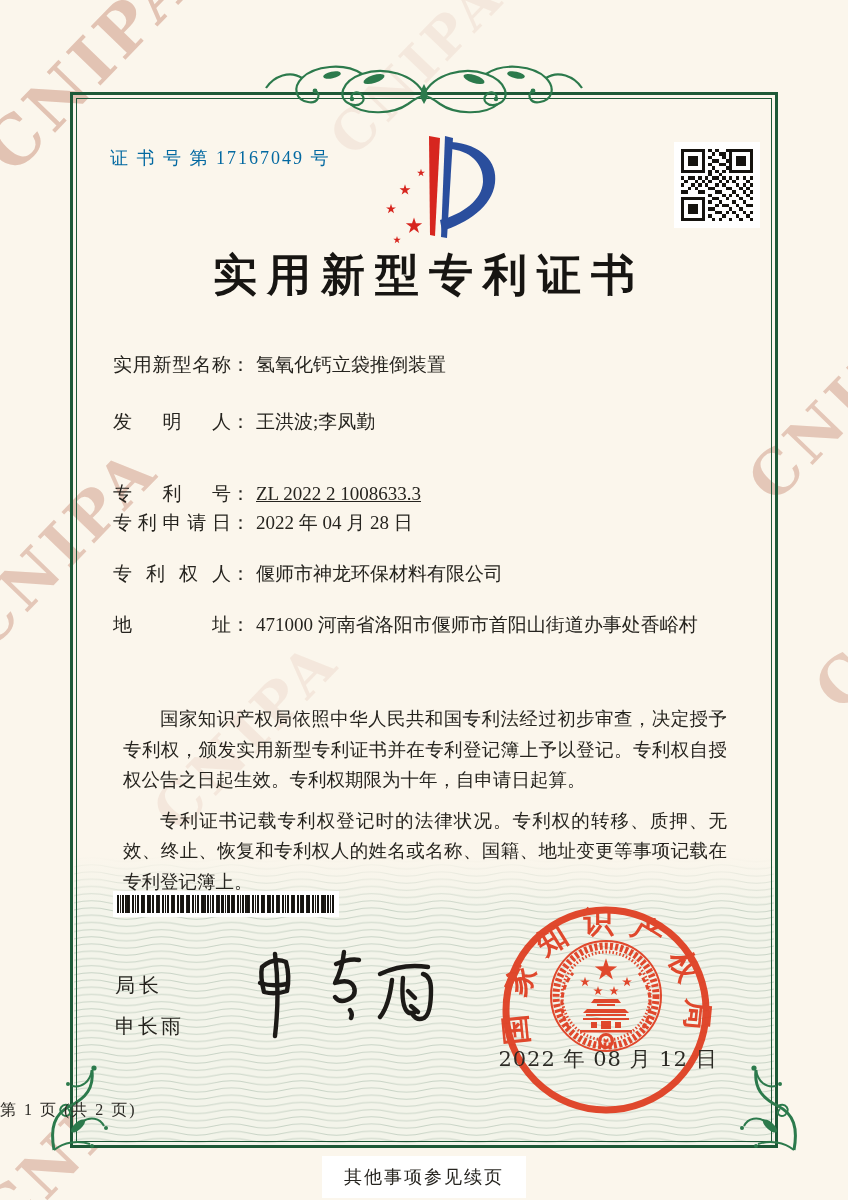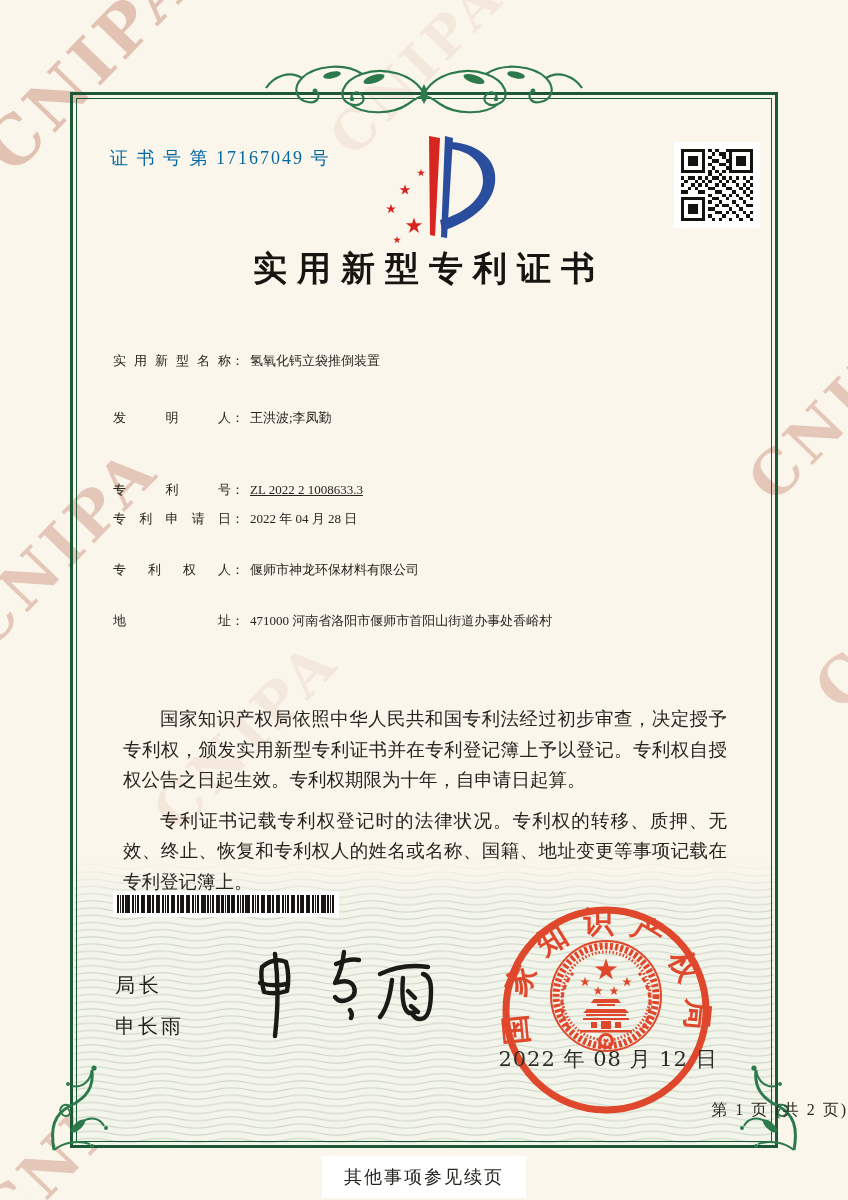--- a/index.html
+++ b/index.html
@@ -45,24 +45,24 @@
     position:absolute; left:110px; top:146px; z-index:4;
     font-size:18px; letter-spacing:2px; color:#0369a1;
   }
   .logo{position:absolute; left:350px; top:132px; z-index:4;}
   .qr{
     position:absolute; left:674px; top:142px; width:86px; height:86px;
     background:#ffffff; z-index:4; display:flex; align-items:center; justify-content:center;
   }
   .title{
     position:absolute; left:0; top:246px; width:100%; text-align:center; z-index:4;
-    font-size:34px; font-weight:bold; letter-spacing:10px; text-indent:10px; color:#171512;
-  }
-  
-  .f-row{position:absolute; left:113px; font-size:13px; z-index:4; white-space:nowrap;}
+    font-size:44px; font-weight:bold; letter-spacing:10px; text-indent:10px; color:#171512;
+  }
+  
+  .f-row{position:absolute; left:113px; font-size:19px; z-index:4; white-space:nowrap;}
   .flabel{
     display:inline-block; width:118px; vertical-align:bottom;
     text-align:justify; text-align-last:justify; color:#26241f;
   }
   .fcolon{display:inline-block; margin-right:6px;}
   .fvalue{color:#26241f;}
   .r1{top:352px;} .r2{top:409px;} .r3{top:481px;text-decoration:underline;} .r4{top:510px;}
   .r5{top:561px;} .r6{top:612px;} .r7{top:661px;}
   .grant2{position:absolute; left:342px; top:0; white-space:nowrap;}
   .grant2 .flabel{width:114px;}
@@ -82,21 +82,21 @@
     background:
       repeating-linear-gradient(90deg,#15130f 0 2px,rgba(0,0,0,0) 2px 5px),
       repeating-linear-gradient(90deg,#15130f 0 1px,rgba(0,0,0,0) 1px 8px),
       repeating-linear-gradient(90deg,#221f1a 0 1px,#ffffff 1px 3px);
   }
   .director-title{position:absolute; left:115px; top:972px; font-size:20px; letter-spacing:4px; z-index:4;}
   .director-name{position:absolute; left:115px; top:1013px; font-size:20px; letter-spacing:3px; z-index:4;}
   .signature{position:absolute; left:240px; top:934px; z-index:4;}
   .seal{position:absolute; left:494px; top:894px; z-index:5;}
   .pageno{
-    position:absolute; left:0; top:1100px; width:100%; text-align:right;
+    position:absolute; left:0; top:1100px; width:100%; text-align:left;
     font-size:16px; letter-spacing:2px; z-index:4; color:#2c2a25;
   }
   .note{
     position:absolute; left:50%; top:1156px; transform:translateX(-50%);
     background:#ffffff; padding:9px 22px; font-size:18px; letter-spacing:2px;
     z-index:4; color:#26241f; white-space:nowrap;
   }
 </style>
 </head>
 <body>

